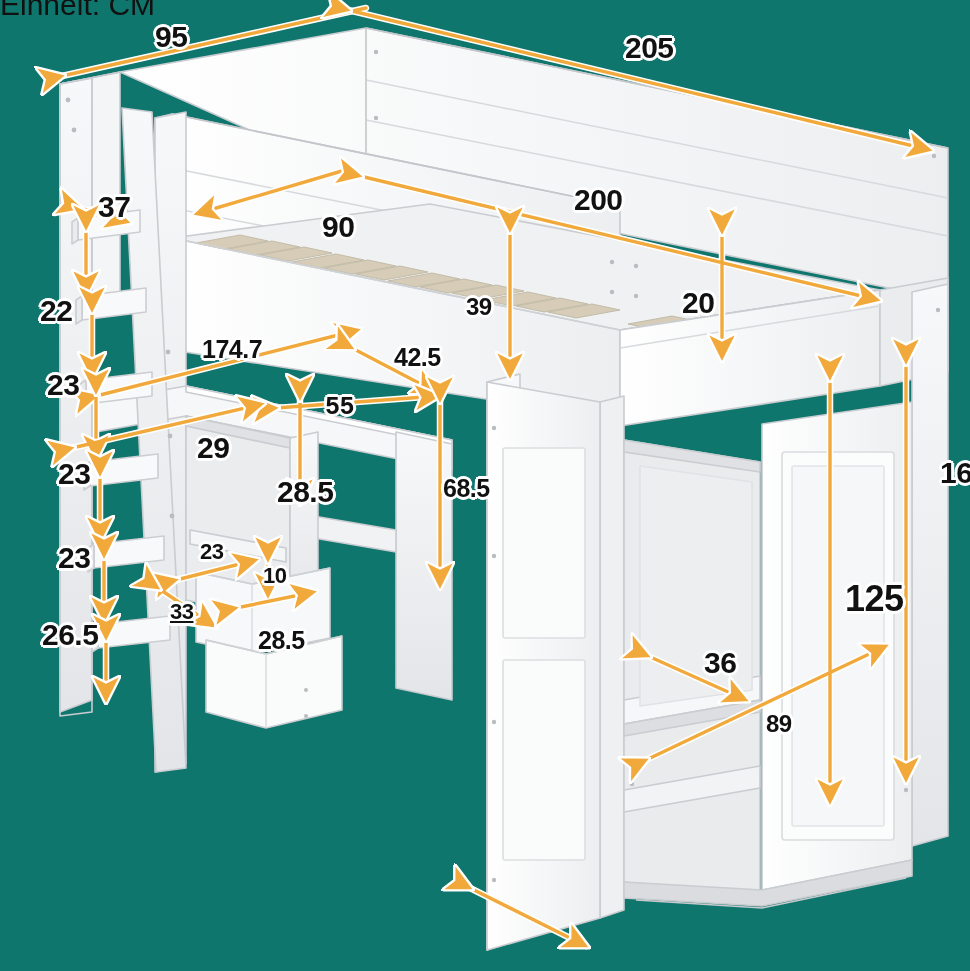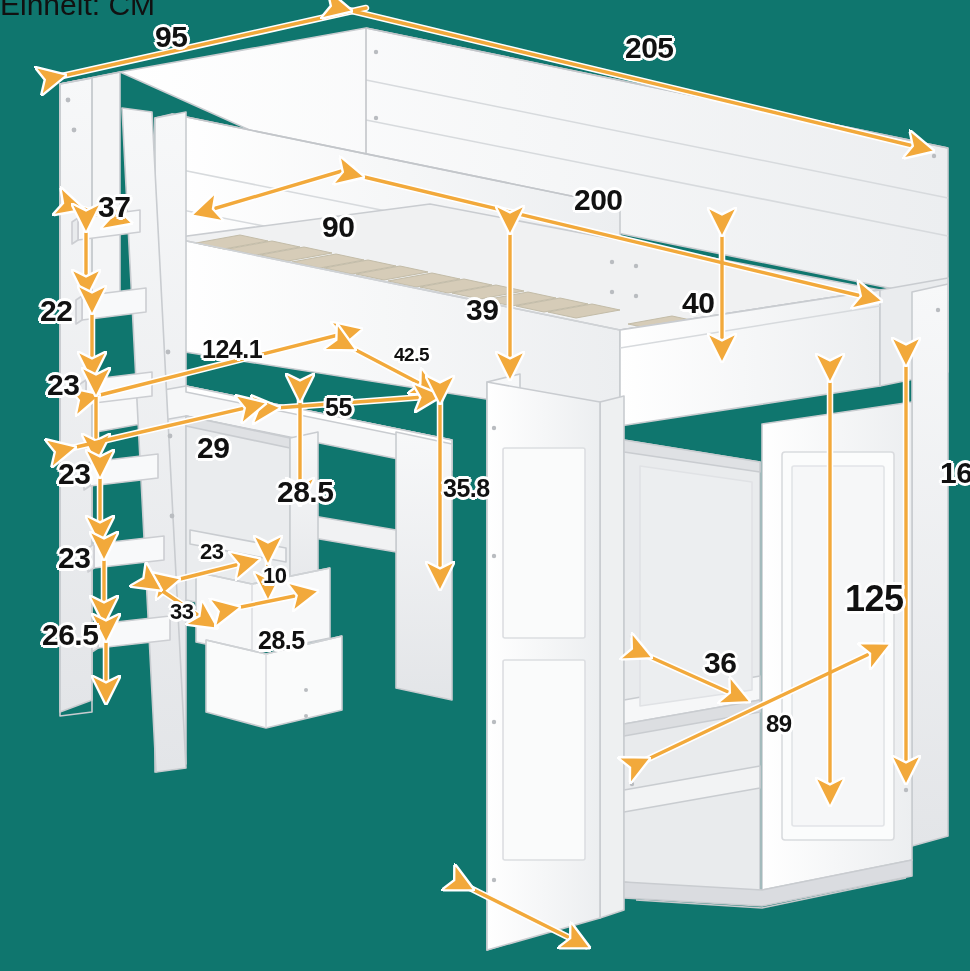--- a/index.html
+++ b/index.html
@@ -315,34 +315,34 @@
       <path d="M470,888 L586,946" marker-start="url(#ah)" marker-end="url(#ah2)"></path>
     </g>
   </svg>
 
   <div class="dimlabel" style="left:155px;top:22px;font-size:30px;">95</div>
   <div class="dimlabel" style="left:625px;top:33px;font-size:30px;">205</div>
   <div class="dimlabel" style="left:98px;top:192px;font-size:30px;">37</div>
   <div class="dimlabel" style="left:574px;top:185px;font-size:30px;">200</div>
   <div class="dimlabel" style="left:322px;top:212px;font-size:30px;">90</div>
   <div class="dimlabel" style="left:40px;top:296px;font-size:30px;">22</div>
-  <div class="dimlabel" style="left:682px;top:288px;font-size:30px;">40</div>
-  <div class="dimlabel" style="left:466px;top:295px;font-size:30px;">39</div>
-  <div class="dimlabel" style="left:202px;top:337px;font-size:25px;">124.1</div>
-  <div class="dimlabel" style="left:394px;top:345px;font-size:19px;">42.5</div>
+  <div class="dimlabel" style="left:682px;top:288px;font-size:30px;">20</div>
+  <div class="dimlabel" style="left:466px;top:295px;font-size:24px;">39</div>
+  <div class="dimlabel" style="left:202px;top:337px;font-size:25px;">174.7</div>
+  <div class="dimlabel" style="left:394px;top:345px;font-size:25px;">42.5</div>
   <div class="dimlabel" style="left:47px;top:370px;font-size:30px;">23</div>
-  <div class="dimlabel" style="left:325px;top:395px;font-size:25px;">55</div>
+  <div class="dimlabel" style="left:325px;top:395px;font-size:25px;font-family:Liberation Mono, monospace;">55</div>
   <div class="dimlabel" style="left:197px;top:433px;font-size:30px;">29</div>
   <div class="dimlabel" style="left:58px;top:459px;font-size:30px;">23</div>
   <div class="dimlabel" style="left:940px;top:458px;font-size:30px;">16</div>
-  <div class="dimlabel" style="left:443px;top:476px;font-size:25px;">35.8</div>
+  <div class="dimlabel" style="left:443px;top:476px;font-size:25px;">68.5</div>
   <div class="dimlabel" style="left:277px;top:477px;font-size:30px;">28.5</div>
   <div class="dimlabel" style="left:58px;top:543px;font-size:30px;">23</div>
   <div class="dimlabel" style="left:200px;top:541px;font-size:22px;">23</div>
   <div class="dimlabel" style="left:263px;top:565px;font-size:22px;">10</div>
-  <div class="dimlabel" style="left:170px;top:601px;font-size:22px;">33</div>
+  <div class="dimlabel" style="left:170px;top:601px;font-size:22px;text-decoration:underline;">33</div>
   <div class="dimlabel" style="left:845px;top:581px;font-size:36px;">125</div>
   <div class="dimlabel" style="left:42px;top:620px;font-size:30px;">26.5</div>
   <div class="dimlabel" style="left:258px;top:628px;font-size:25px;">28.5</div>
   <div class="dimlabel" style="left:697px;top:648px;font-size:30px;margin-left:7px;">36</div>
   <div class="dimlabel" style="left:766px;top:712px;font-size:24px;">89</div>
 
 </div>
 
 </body></html>

